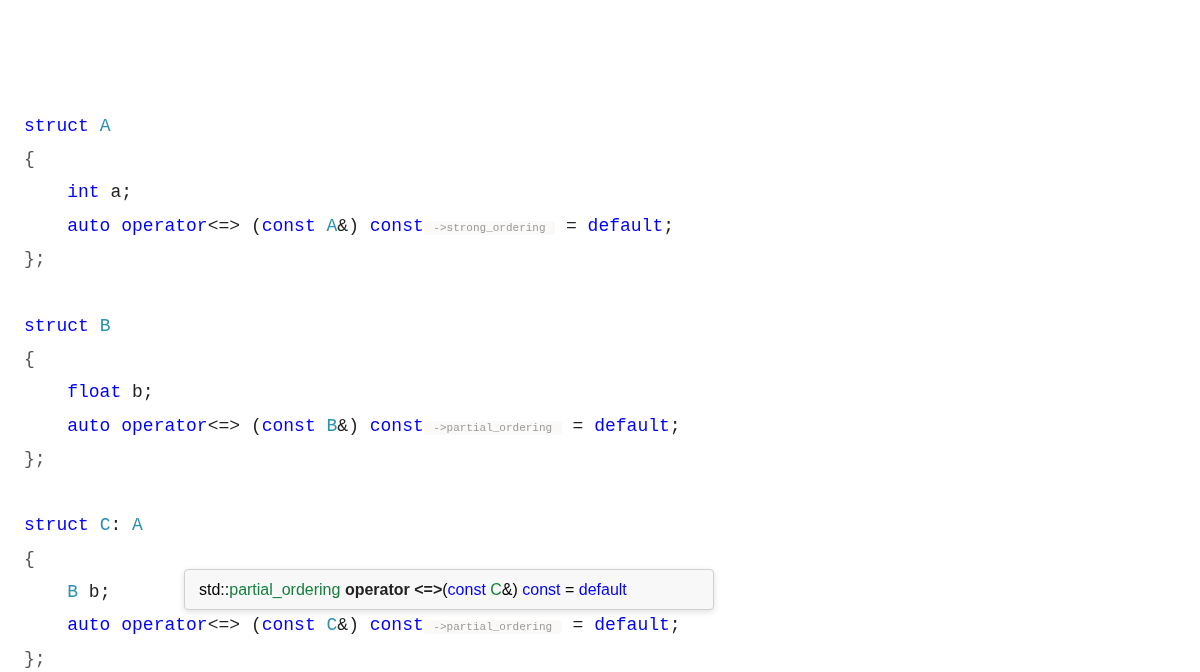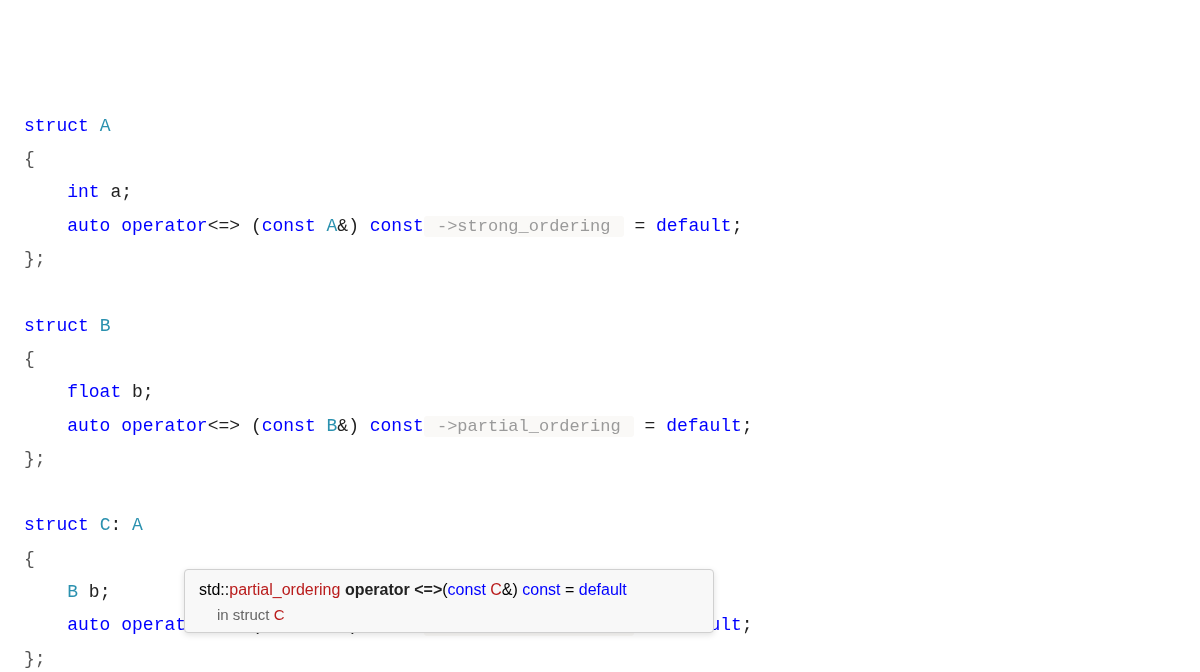--- a/index.html
+++ b/index.html
@@ -16,49 +16,46 @@
   .code-area {
     padding: 10px 0 0 24px;
     position: relative;
     white-space: pre;
   }
   .line { display: block; }
   .kw   { color: #0000ff; }        
   .type { color: #2b91af; }        
   .plain{ color: #222; }
   .punct{ color: #555; }
-  .hint { color: #9a9a9a; font-size: 17px; background:#faf9f7; padding:1px 3px; border-radius:3px; }
+  .hint { color: #9a9a9a; font-size: 11px; background:#faf9f7; padding:1px 3px; border-radius:3px; }
   .tooltip {
     position: absolute;
     left: 184px;
     top: 569px;
     width: 500px;
     background: #f8f8f8;
     border: 1px solid #d0d0d0;
     border-radius: 4px;
     padding: 8px 14px 6px 14px;
     font-family: "Segoe UI", Arial, sans-serif;
     font-size: 16px;
     line-height: 1.55;
     box-shadow: 0 2px 6px rgba(0,0,0,0.12);
     white-space: normal;
   }
-  .tooltip .t-type   { color: #b91c1c; }
+  .tooltip .t-type   { color: #15803d; }
   .tooltip .t-strong { font-weight: 700; color: #222; }
   .tooltip .t-plain  { color: #000000; }
   .tooltip .t-kw     { color: #0000ff; }
   .tooltip .t-sub    { color: #666; font-size: 15px; }
 </style>
 </head>
 <body>
 
 <div class="code-area" id="code-area">
   
   <span class="line"><span class="kw">struct</span><span class="plain"> </span><span class="type">A</span></span><span class="line"><span class="punct">{</span></span><span class="line"><span class="plain">    </span><span class="kw">int</span><span class="plain"> a;</span></span><span class="line"><span class="plain">    </span><span class="kw">auto</span><span class="plain"> </span><span class="kw">operator</span><span class="plain">&lt;=&gt; (</span><span class="kw">const</span><span class="plain"> </span><span class="type">A</span><span class="plain">&amp;) </span><span class="kw">const</span><span class="hint"> -&gt;strong_ordering </span><span class="plain"> = </span><span class="kw">default</span><span class="plain">;</span></span><span class="line"><span class="punct">};</span></span><span class="line">&nbsp;</span><span class="line"><span class="kw">struct</span><span class="plain"> </span><span class="type">B</span></span><span class="line"><span class="punct">{</span></span><span class="line"><span class="plain">    </span><span class="kw">float</span><span class="plain"> b;</span></span><span class="line"><span class="plain">    </span><span class="kw">auto</span><span class="plain"> </span><span class="kw">operator</span><span class="plain">&lt;=&gt; (</span><span class="kw">const</span><span class="plain"> </span><span class="type">B</span><span class="plain">&amp;) </span><span class="kw">const</span><span class="hint"> -&gt;partial_ordering </span><span class="plain"> = </span><span class="kw">default</span><span class="plain">;</span></span><span class="line"><span class="punct">};</span></span><span class="line">&nbsp;</span><span class="line"><span class="kw">struct</span><span class="plain"> </span><span class="type">C</span><span class="plain">: </span><span class="type">A</span></span><span class="line"><span class="punct">{</span></span><span class="line"><span class="plain">    </span><span class="type">B</span><span class="plain"> b;</span></span><span class="line"><span class="plain">    </span><span class="kw">auto</span><span class="plain"> </span><span class="kw">operator</span><span class="plain">&lt;=&gt; (</span><span class="kw">const</span><span class="plain"> </span><span class="type">C</span><span class="plain">&amp;) </span><span class="kw">const</span><span class="hint"> -&gt;partial_ordering </span><span class="plain"> = </span><span class="kw">default</span><span class="plain">;</span></span><span class="line"><span class="punct">};</span></span><div class="tooltip">
     <div>
       <span class="t-plain">std::</span><span class="t-type">partial_ordering</span>
       <span class="t-strong">operator</span><span class="t-strong"> &lt;=&gt;</span><span class="t-plain">(</span><span class="t-kw">const</span><span class="t-type"> C</span><span class="t-plain">&amp;)</span><span class="t-kw"> const</span><span class="t-plain"> = </span><span class="t-kw">default</span>
     </div>
-    <div class="t-sub" style="padding-left:18px;">
-      <span>in struct </span><span class="t-type">C</span>
-    </div>
   </div>
 </div>
 
 </body></html>

